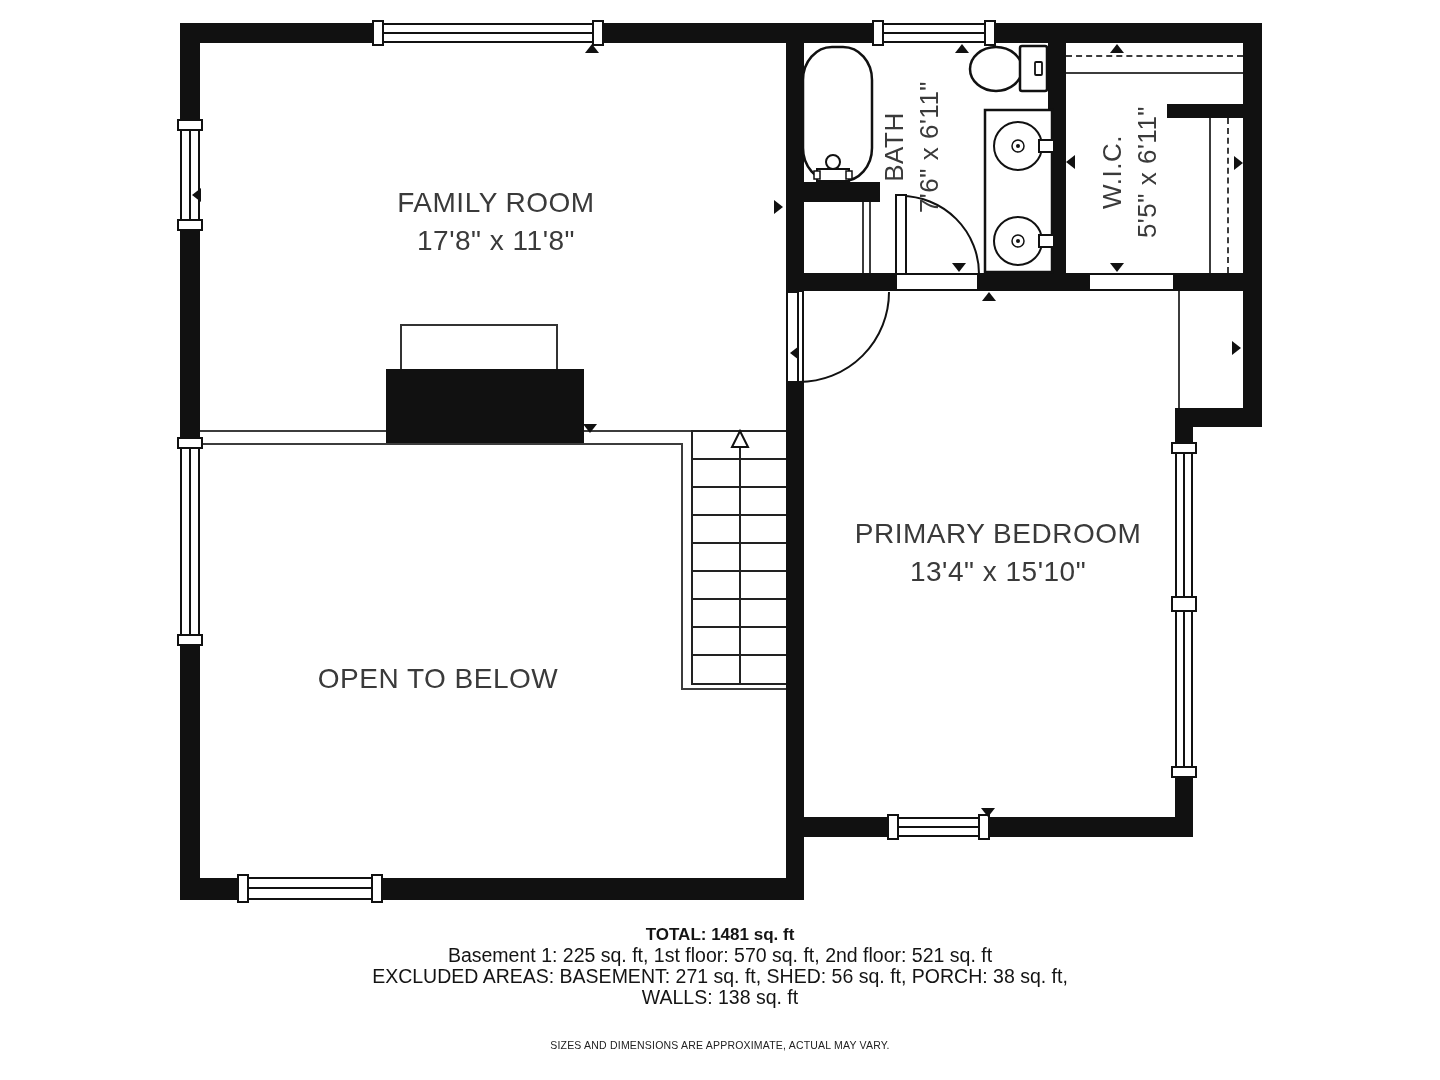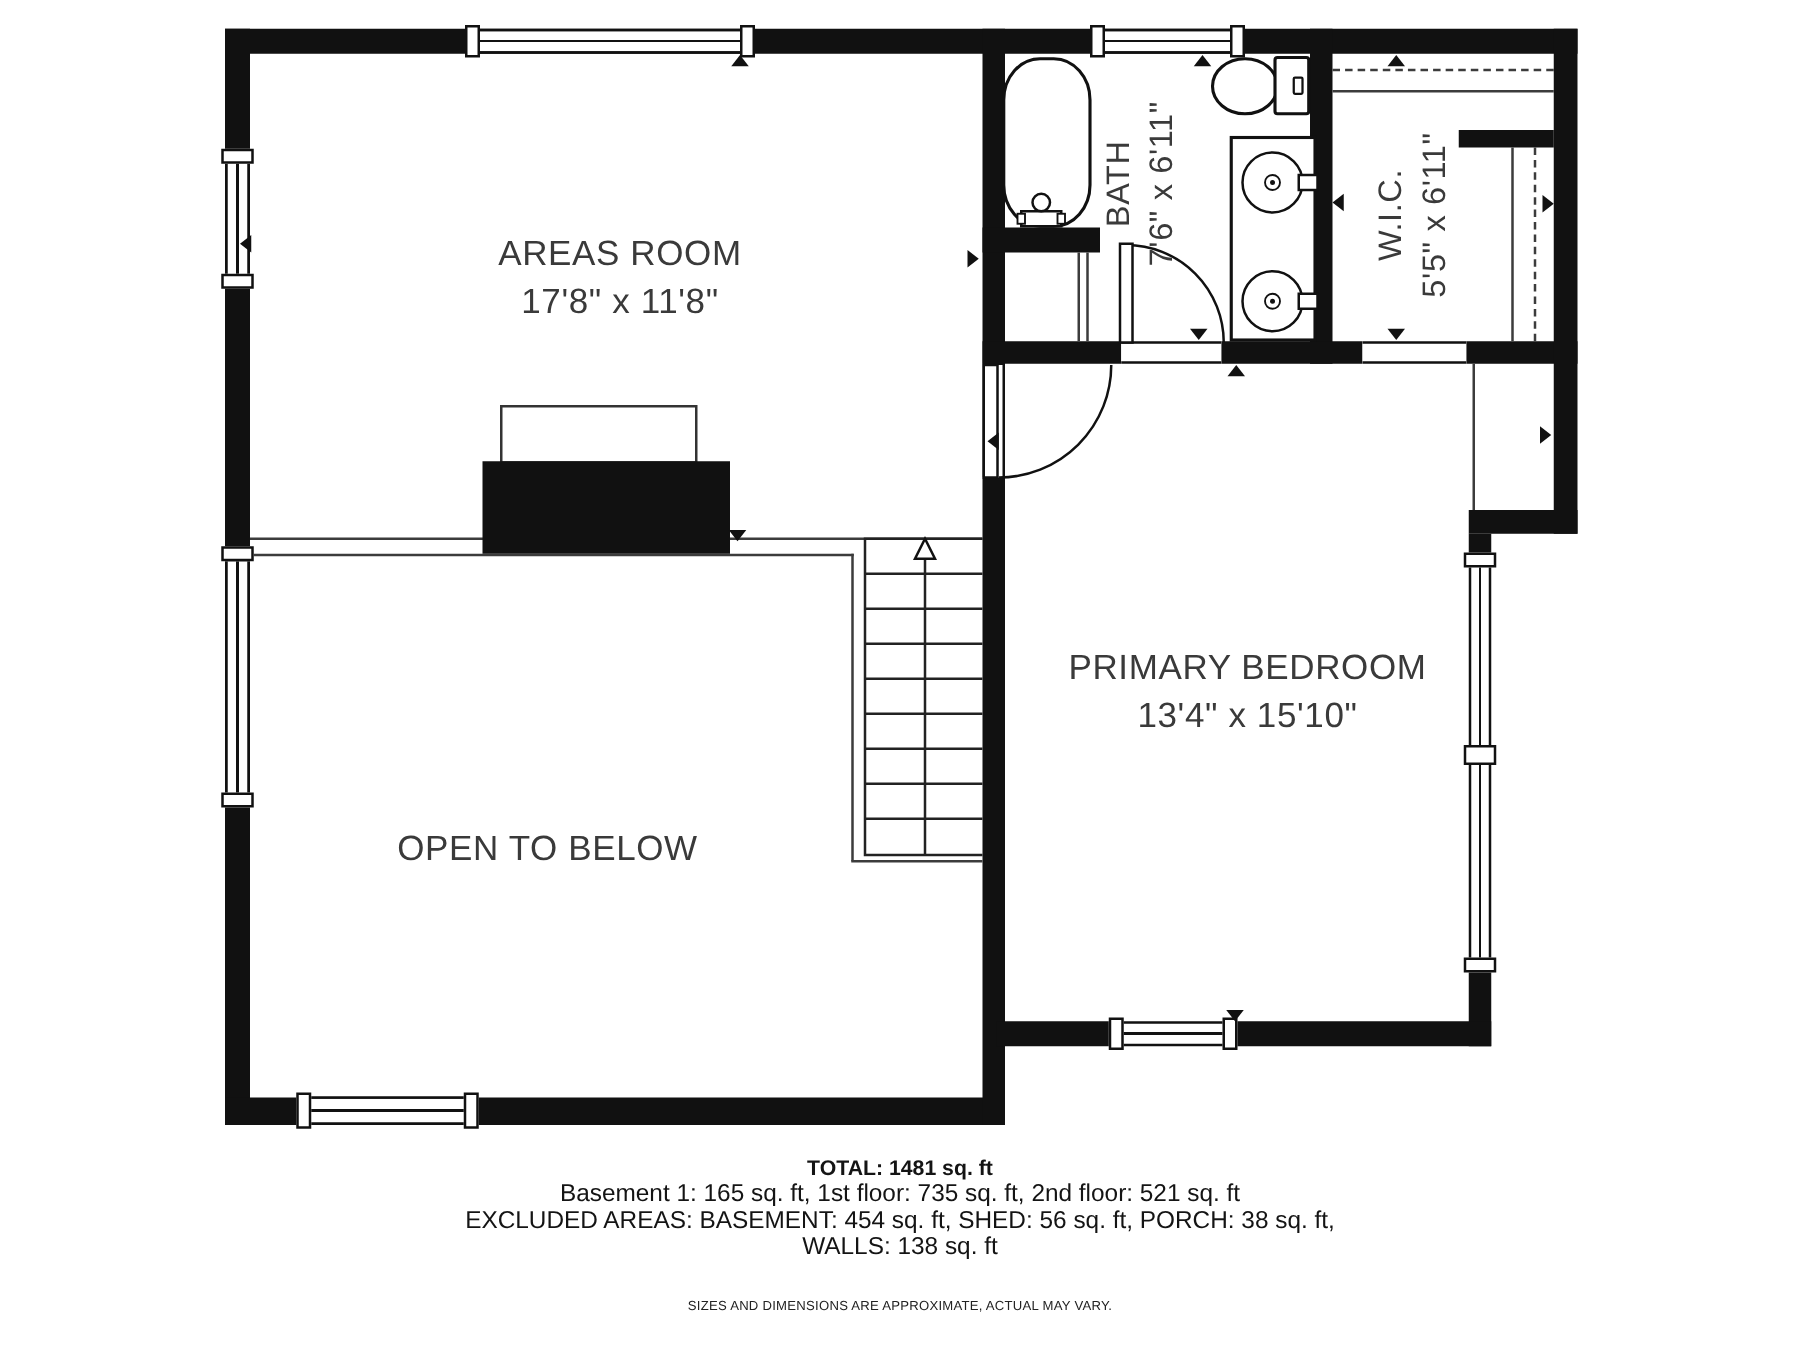--- a/index.html
+++ b/index.html
@@ -154,40 +154,40 @@
   <div class="tu" style="left:982px;top:292px"></div>
   <div class="tu" style="left:1110px;top:44px"></div>
   <div class="tl" style="left:1066px;top:155px"></div>
   <div class="tr" style="left:1234px;top:156px"></div>
   <div class="td" style="left:1110px;top:263px"></div>
   <div class="tr" style="left:1232px;top:341px"></div>
   <div class="td" style="left:981px;top:808px"></div>
   <div class="tl" style="left:790px;top:346px"></div>
 
   <div class="lbl" style="left:496px;top:222px">
-    <div>AREAS ROOM</div>
+    <div>FAMILY ROOM</div>
     <div>17'8" x 11'8"</div>
   </div>
   <div class="lbl vert" style="left:912px;top:147px">
     <div>BATH</div>
     <div>7'6" x 6'11"</div>
   </div>
   <div class="lbl vert" style="left:1130px;top:172px">
     <div>W.I.C.</div>
     <div>5'5" x 6'11"</div>
   </div>
   <div class="lbl" style="left:998px;top:553px">
     <div>PRIMARY BEDROOM</div>
     <div>13'4" x 15'10"</div>
   </div>
   <div class="lbl" style="left:438px;top:679px">
     <div>OPEN TO BELOW</div>
   </div>
 
   <div class="summary">
     <div class="tot">TOTAL: 1481 sq. ft</div>
-    <div class="ln">Basement 1: 165 sq. ft, 1st floor: 735 sq. ft, 2nd floor: 521 sq. ft</div>
-    <div class="ln">EXCLUDED AREAS: BASEMENT: 454 sq. ft, SHED: 56 sq. ft, PORCH: 38 sq. ft,</div>
+    <div class="ln">Basement 1: 225 sq. ft, 1st floor: 570 sq. ft, 2nd floor: 521 sq. ft</div>
+    <div class="ln">EXCLUDED AREAS: BASEMENT: 271 sq. ft, SHED: 56 sq. ft, PORCH: 38 sq. ft,</div>
     <div class="ln">WALLS: 138 sq. ft</div>
     <div class="disc">SIZES AND DIMENSIONS ARE APPROXIMATE, ACTUAL MAY VARY.</div>
   </div>
 
 </div>
 
 </body></html>

